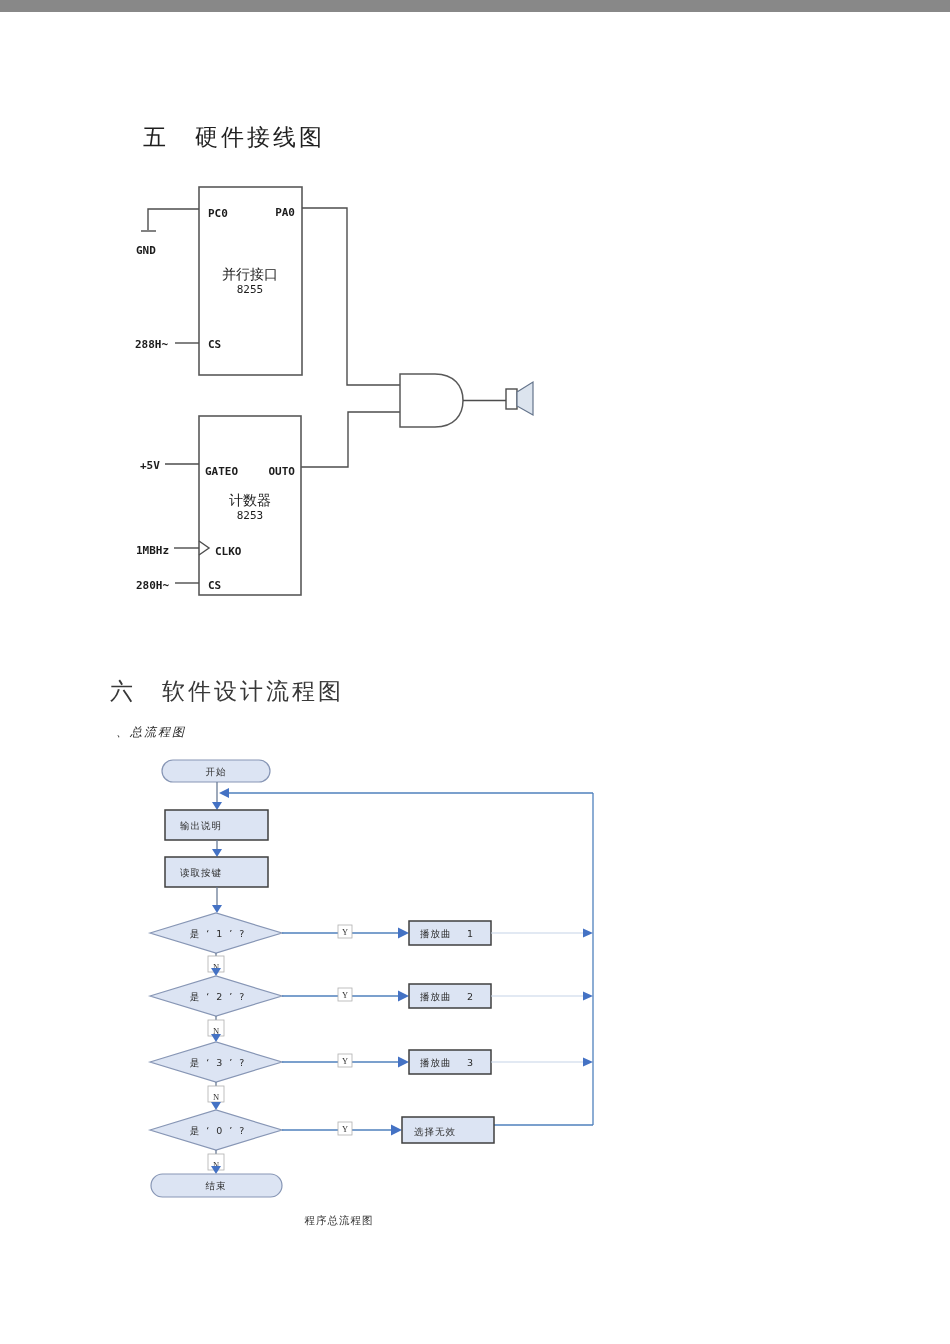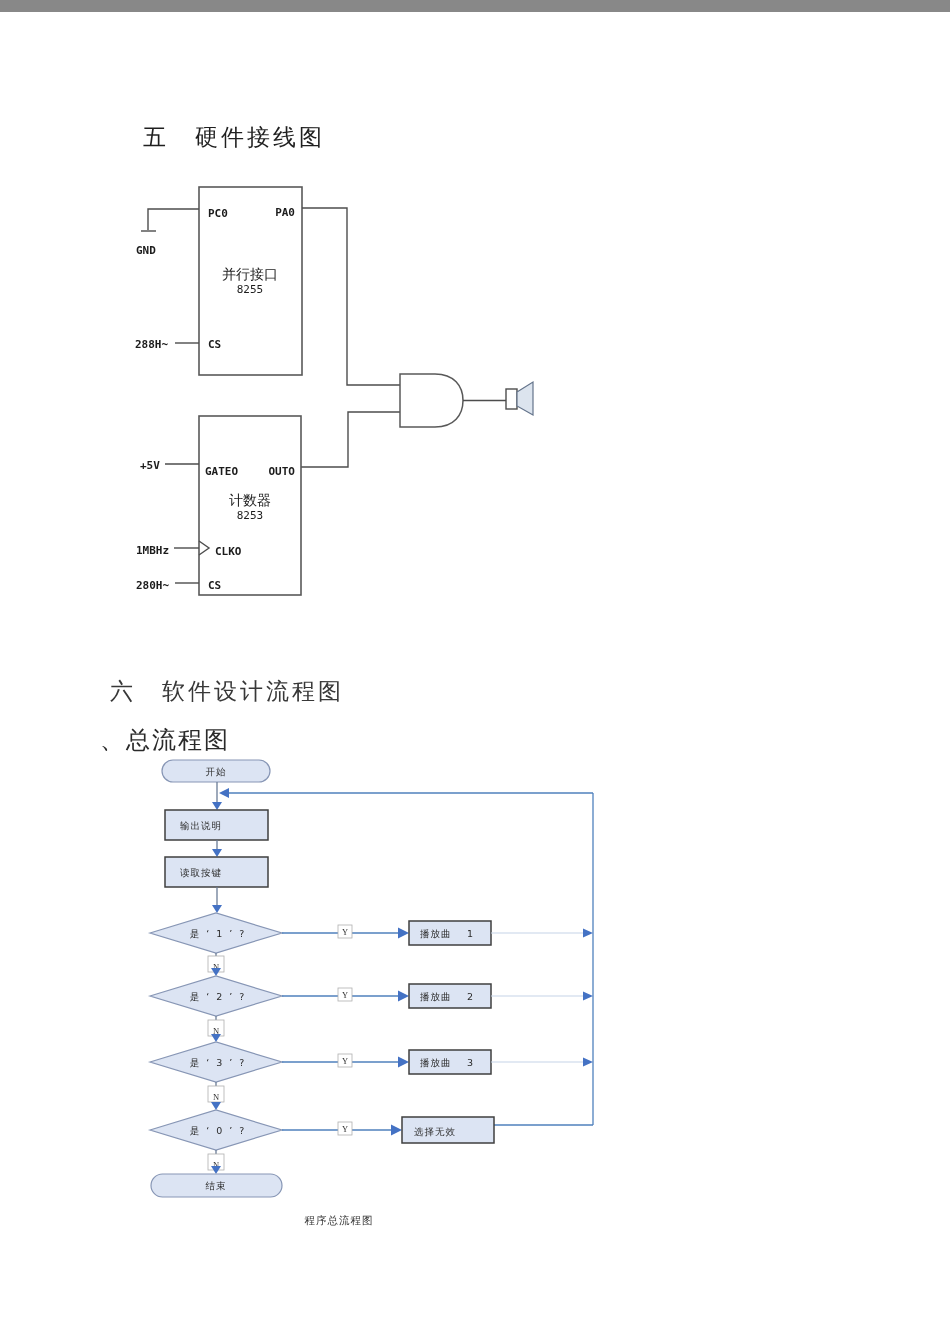--- a/index.html
+++ b/index.html
@@ -15,24 +15,24 @@
     position:absolute;
     font-family:"Liberation Serif","DejaVu Serif",serif;
     color:#1f1f1f;
     font-size:23px;
     letter-spacing:3px;
     white-space:nowrap;
   }
   #h5{left:143px;top:110px;}
   #h6{left:110px;top:664px;color:#383838;text-align:center;}
   #hsub{
-    left:100px;top:712px;
-    font-size:24px;letter-spacing:2px;color:#2a2a2a;
+    left:116px;top:712px;
+    font-size:12px;letter-spacing:2px;color:#2a2a2a;
     font-family:"Liberation Serif","DejaVu Serif",serif;
-    position:absolute;white-space:nowrap;
+    position:absolute;white-space:nowrap;font-style:italic;
   }
   svg{position:absolute;}
   #circuit{left:130px;top:170px;}
   #flow{left:130px;top:742px;}
   .pin{
     font-family:"DejaVu Sans Mono","Liberation Mono",monospace;
     font-size:11px;font-weight:bold;fill:#1c1c1c;
   }
   .chipname{font-size:14px;fill:#1c1c1c;font-family:"DejaVu Sans","Liberation Sans",sans-serif;}
   .chipmodel{font-family:"DejaVu Sans Mono","Liberation Mono",monospace;font-size:11px;fill:#1c1c1c;}

